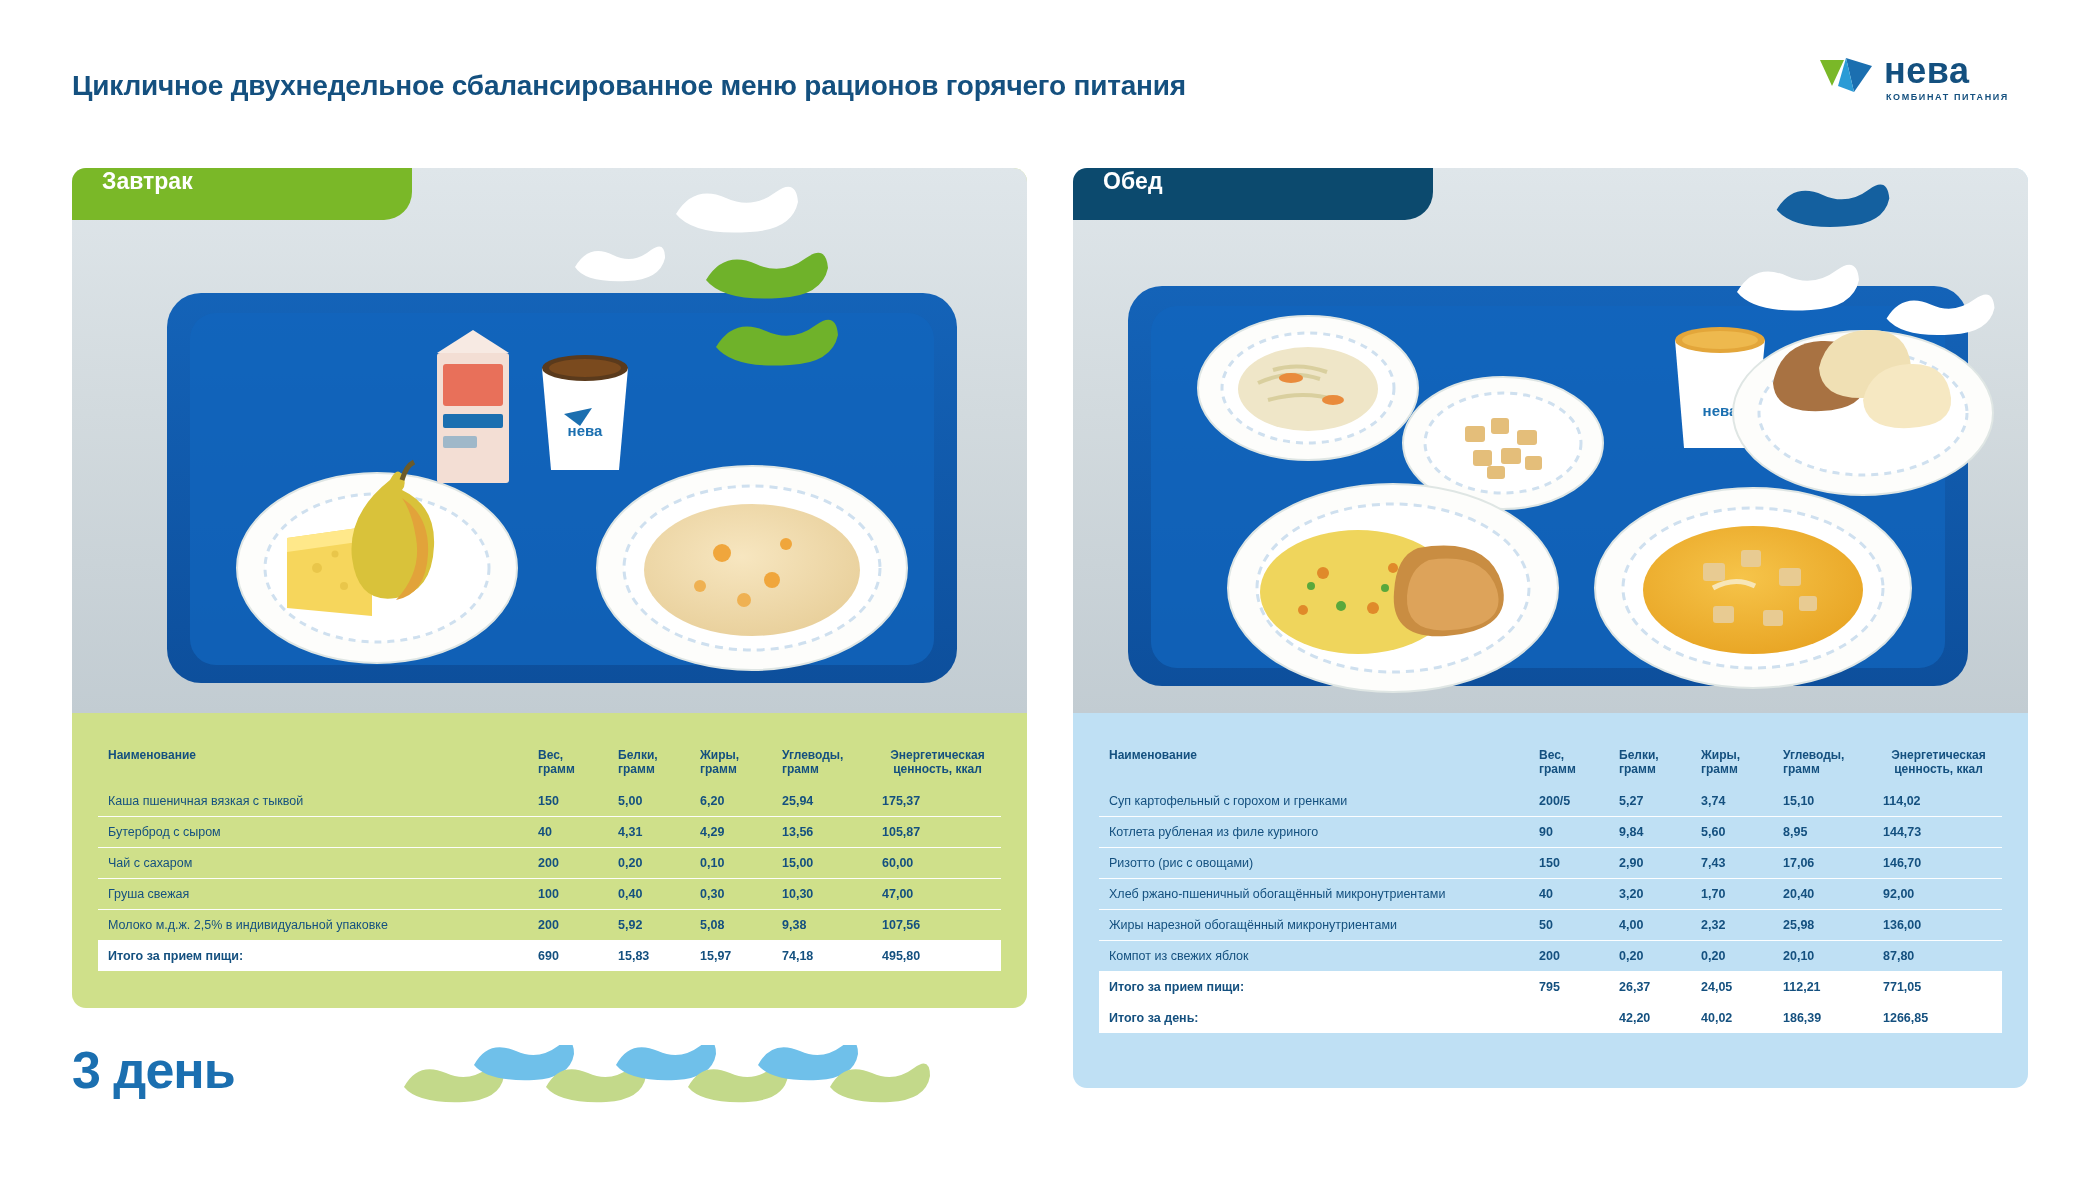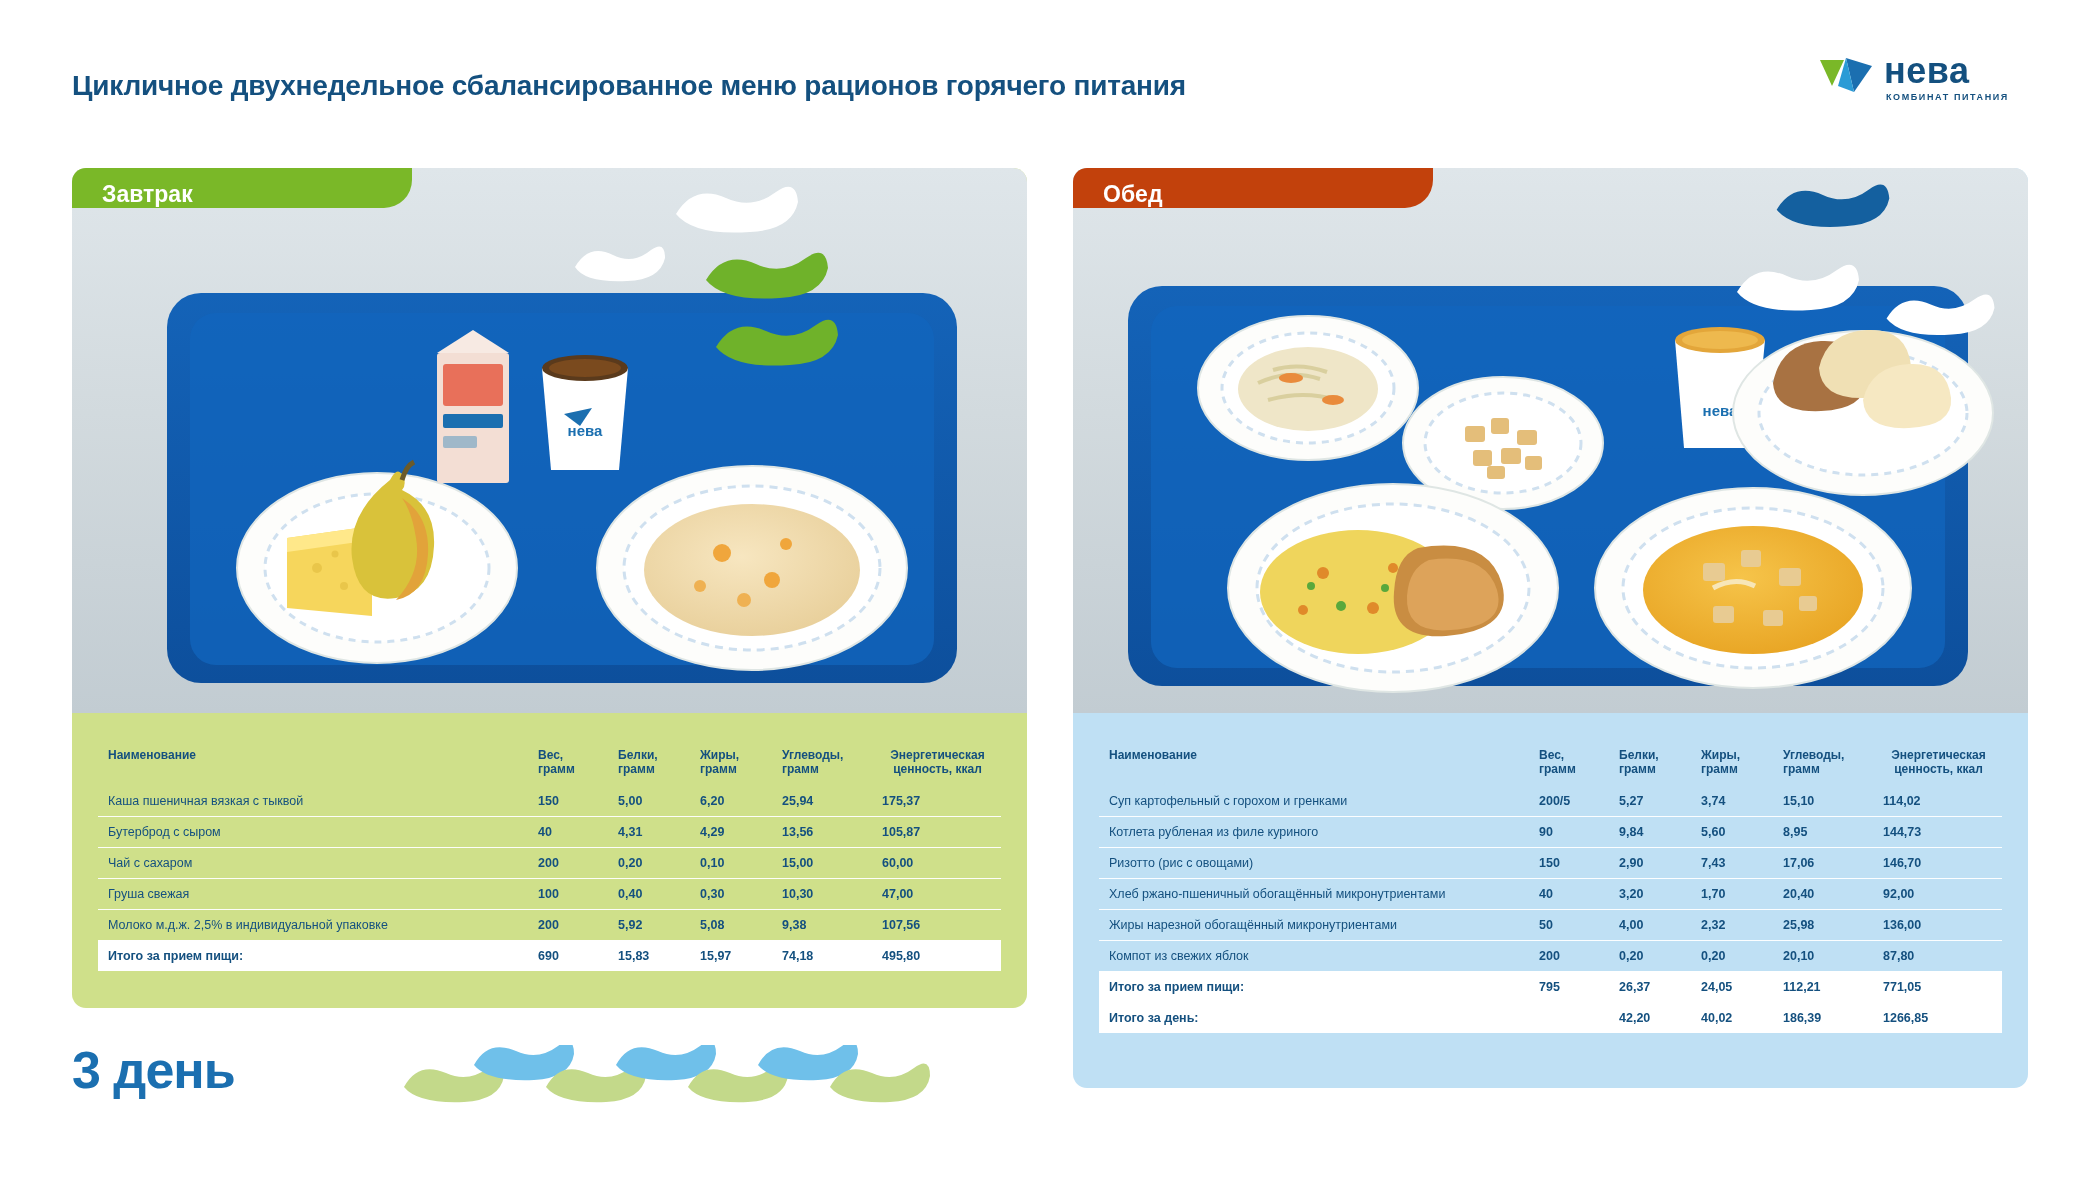--- a/index.html
+++ b/index.html
@@ -43,29 +43,29 @@
   .panel-breakfast { left: 72px; top: 168px; width: 955px; height: 840px; background: #cfe08a; }
   .panel-lunch     { left: 1073px; top: 168px; width: 955px; height: 920px; background: #bfe0f4; }
 
   .photo {
     position: absolute; left: 0; top: 0; width: 955px; height: 545px;
     border-radius: 14px 14px 0 0; overflow: hidden;
   }
   .photo-bg { position: absolute; inset: 0; }
 
   .section-tab {
-    position: absolute; left: 0; top: 0; height: 40px;
+    position: absolute; left: 0; top: 0; height: 52px;
     border-radius: 12px 0 28px 0;
-    display: flex; align-items: flex-end;
+    display: flex; align-items: flex-start;
     padding: 0 40px 0 30px;
     font-size: 23px; font-weight: bold; color: #fff;
     z-index: 6;
   }
   .tab-breakfast { background: #7ab828; min-width: 340px; }
-  .tab-lunch { background: #c2410c; min-width: 360px; }
+  .tab-lunch { background: #0c4a6e; min-width: 360px; }
 
   
   .cloud { position: absolute; z-index:5; }
 
   
   .table-wrap { position: absolute; left: 26px; width: 903px; }
   .tw-breakfast { top: 572px; }
   .tw-lunch { top: 572px; }
 
   table { border-collapse: collapse; width: 100%; font-size: 12.5px; }

